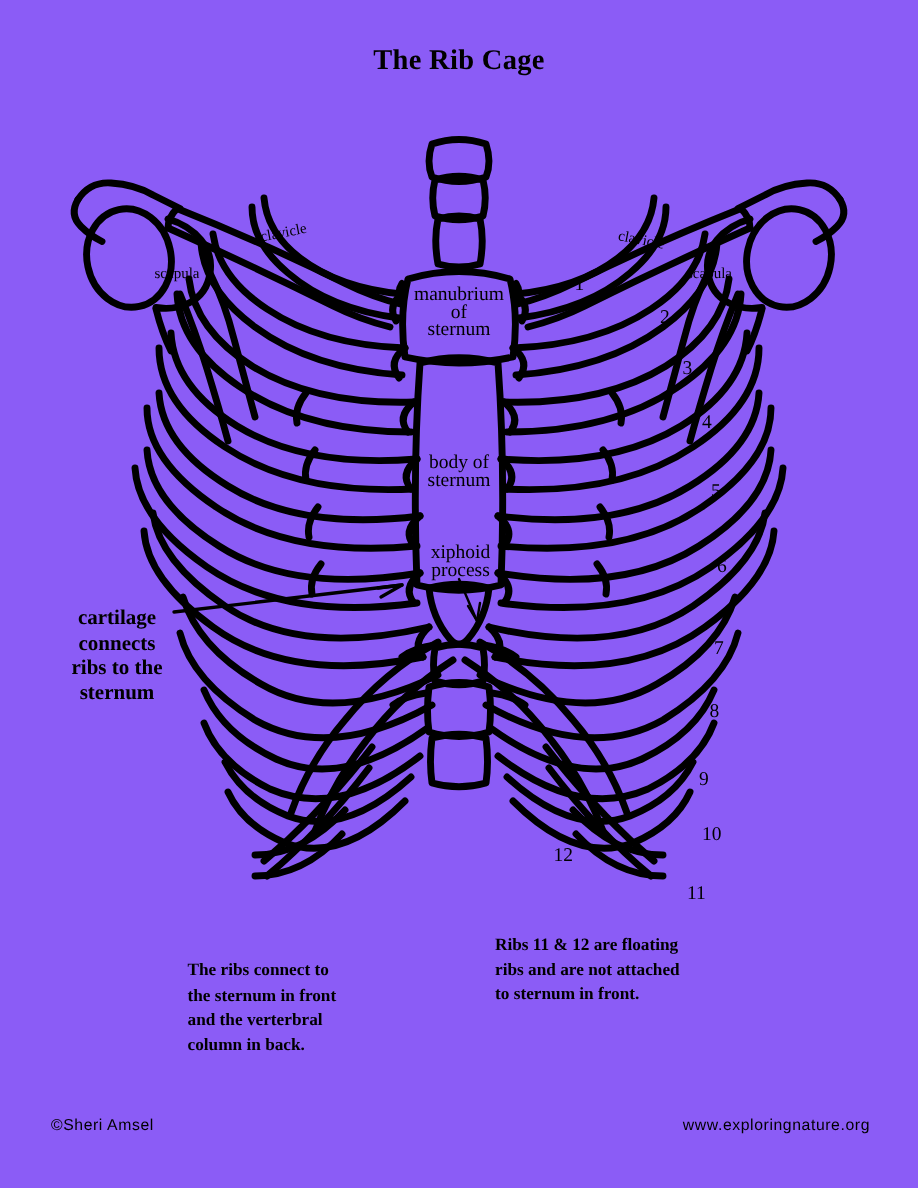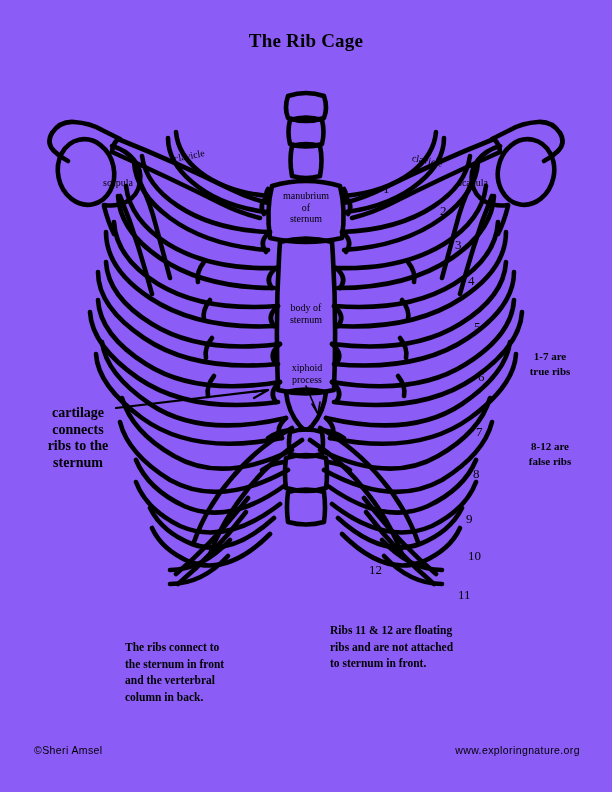--- a/index.html
+++ b/index.html
@@ -46,21 +46,21 @@
     font-family: "Liberation Serif", "DejaVu Serif", serif;
     font-size: 9.5px;
     line-height: 12px;
     color: #000;
     white-space: pre;
   }
   .lbl-bone {
     font-size: 10px;
   }
   .lbl-sternum {
-    font-size: 10px;
+    font-size: 13px;
     line-height: 11.5px;
     text-align: center;
   }
   .ribnum {
     position: absolute;
     font-family: "Liberation Serif", "DejaVu Serif", serif;
     font-size: 13px;
     line-height: 13px;
     color: #000;
   }
@@ -330,25 +330,21 @@
     <div class="ribnum" style="left:466px; top:512px;">9</div>
     <div class="ribnum" style="left:468px; top:549px;">10</div>
     <div class="ribnum" style="left:458px; top:588px;">11</div>
     <div class="ribnum" style="left:369px; top:563px;">12</div>
 
     <div class="cartilage-note" style="left:28px; top:405px; width:100px;">cartilage
 connects
 ribs to the
 sternum</div>
 
-    <div class="side-note" style="left:508px; top:349px; width:84px;">1-7 are
-true ribs</div>
-
-    <div class="side-note" style="left:508px; top:439px; width:84px;">8-12 are
-false ribs</div>
+
 
     <div class="caption" style="left:125px; top:614px; width:180px;margin-top:25px;">The ribs connect to
 the sternum in front
 and the verterbral
 column in back.</div>
 
     <div class="caption" style="left:330px; top:622px; width:200px;">Ribs 11 &amp; 12 are floating
 ribs and are not attached
 to sternum in front.</div>
 

